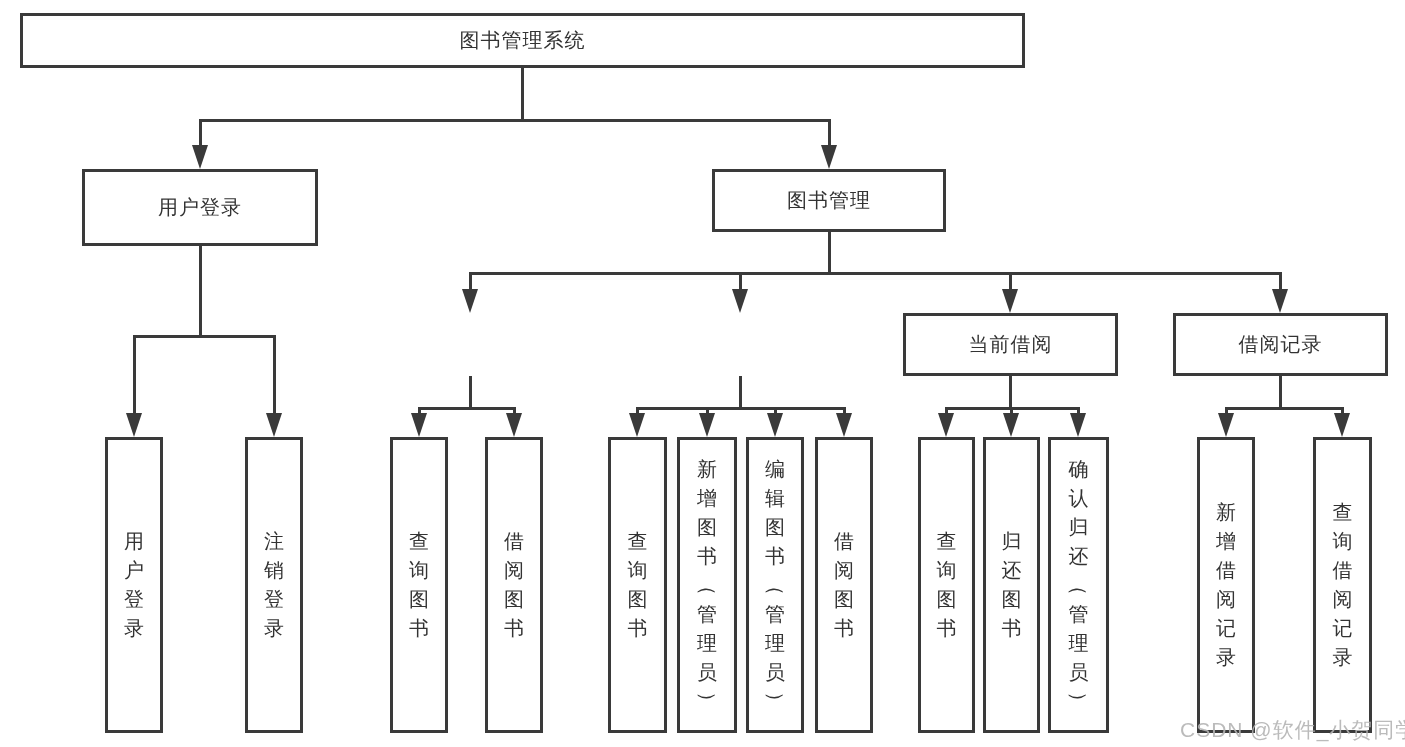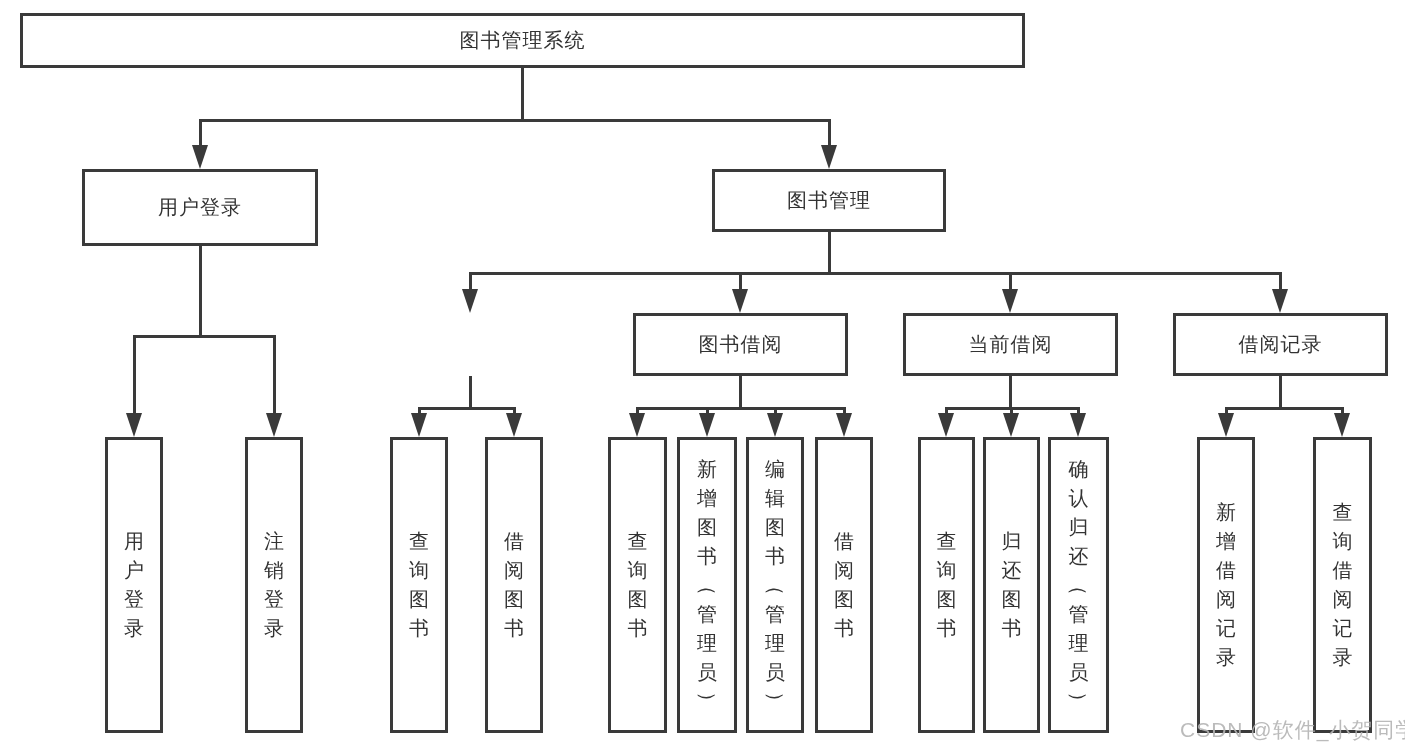--- a/index.html
+++ b/index.html
@@ -130,23 +130,20 @@
     <div class="arrowhead" style="left: 1334px; top: 413px;"></div>
     <div class="node h" style="left: 20px; top: 13px; width: 1005px; height: 55px;">
       <span>图书管理系统</span>
     </div>
     <div class="node h" style="left: 82px; top: 169px; width: 236px; height: 77px;">
       <span>用户登录</span>
     </div>
     <div class="node h" style="left: 712px; top: 169px; width: 234px; height: 63px;">
       <span>图书管理</span>
     </div>
-    <div class="node h" style="left: 633px; top: 313px; width: 215px; height: 63px;">
-      <span>图书借阅</span>
-    </div>
     <div class="node h" style="left: 1173px; top: 313px; width: 215px; height: 63px;">
       <span>借阅记录</span>
     </div>
     <div class="node h" style="left: 903px; top: 313px; width: 215px; height: 63px;">
       <span>当前借阅</span>
     </div>
     <div class="node v" style="left: 105px; top: 437px; width: 58px; height: 296px;">
       <span class="char">用</span>
       <span class="char">户</span>
       <span class="char">登</span>

